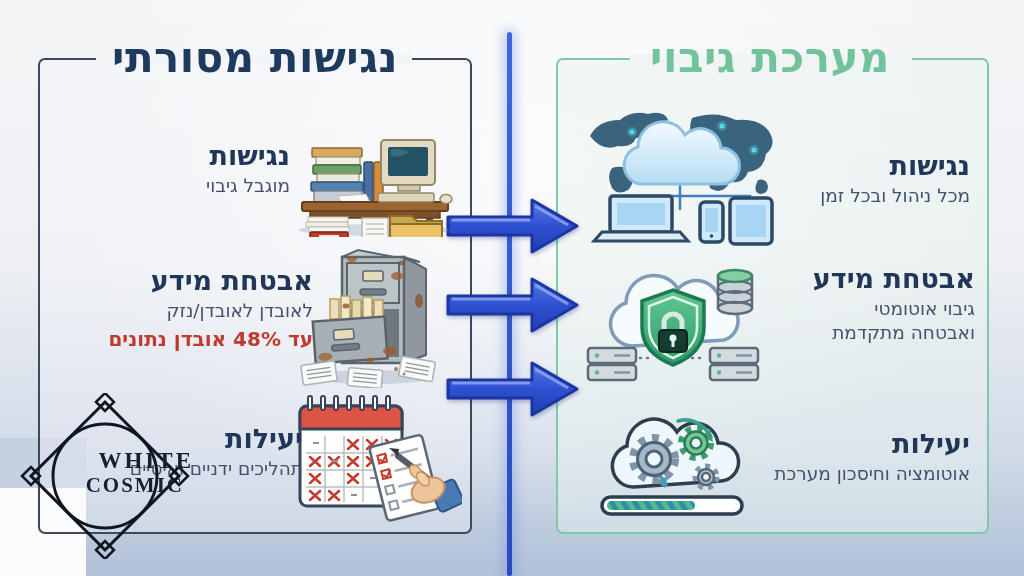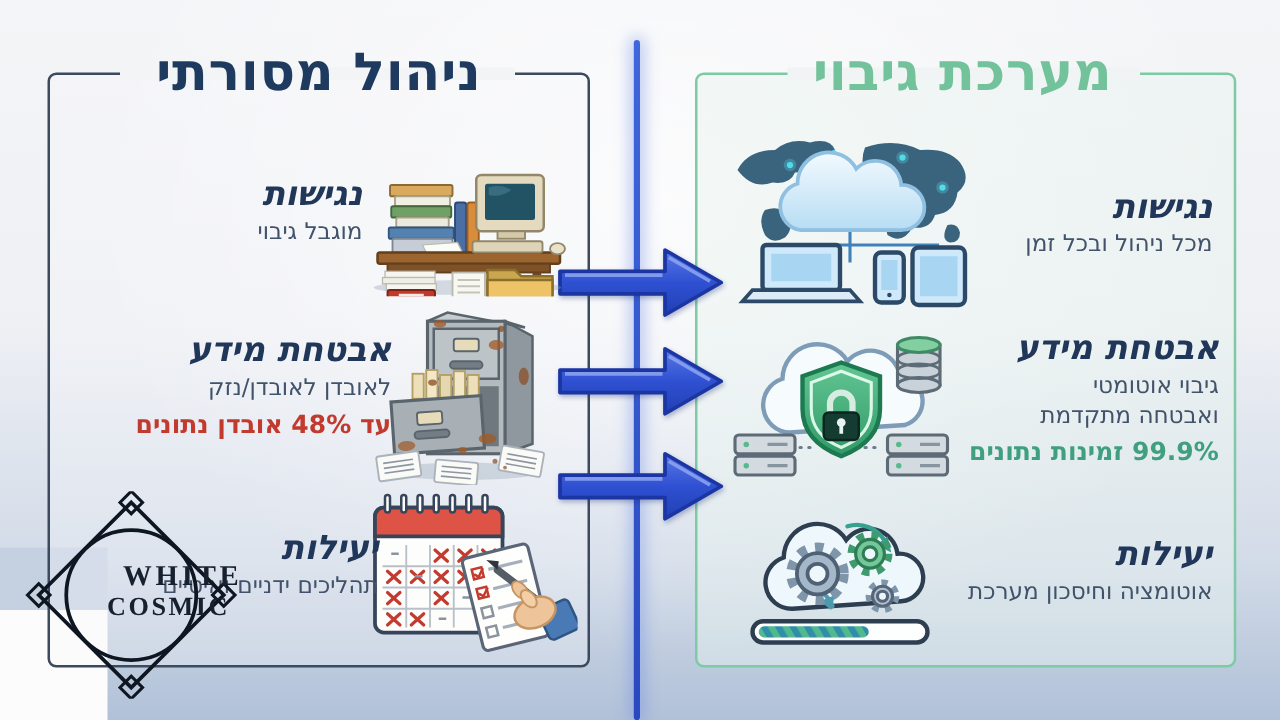--- a/index.html
+++ b/index.html
@@ -20,21 +20,21 @@
   .panel-title{position:absolute;top:33px;font-size:42px;font-weight:bold;text-align:center;letter-spacing:0.5px;direction:rtl;}
   .title-left{left:90px;width:330px;color:#1e3a5f;}
   .title-right{left:615px;width:310px;color:#72c29b;}
   
   .divider{position:absolute;left:507px;top:32px;width:5px;height:544px;border-radius:3px;
     background:linear-gradient(180deg,#3f66dd,#2a49c0);
     box-shadow:0 0 12px 3px rgba(100,130,230,0.45);}
   .arrow{position:absolute;filter:drop-shadow(1px 2px 2px rgba(30,50,120,0.35));}
   
   .tblock{position:absolute;direction:rtl;text-align:right;}
-  .heading{font-size:27px;font-weight:bold;color:#203759;line-height:1.15;font-style:italic;}
+  .heading{font-size:27px;font-weight:bold;color:#203759;line-height:1.15;}
   .sub{font-size:18.5px;color:#41526a;line-height:1.3;margin-top:3px;white-space:pre-line;}
   .hl{font-size:20px;font-weight:bold;margin-top:4px;line-height:1.25;}
   .hl-red{color:#c13a2e;}
   .hl-green{color:#3f9f7f;}
   .illus{position:absolute;}
   
   .watermark{position:absolute;left:20px;top:393px;width:170px;height:166px;}
   .wm-text{position:absolute;left:-4px;top:56px;width:178px;text-align:right;
     font-family:"Liberation Serif",serif;font-weight:bold;color:#17202f;line-height:1.08;}
   .wm-line1{font-size:23px;letter-spacing:3px;}
@@ -69,21 +69,21 @@
   </svg>
 
   <div class="bg-patch" style="left:0;top:438px;width:86px;height:50px;background:#c5d1e1;"></div>
   <div class="bg-patch" style="left:0;top:488px;width:86px;height:88px;background:#fcfcfc;"></div>
 
   <div class="frame frame-left"></div>
   <div class="frame frame-right"></div>
   <div class="border-gap gap-left"></div>
   <div class="border-gap gap-right"></div>
 
-  <div class="panel-title title-left">ניהול מסורתי</div>
+  <div class="panel-title title-left">נגישות מסורתי</div>
   <div class="panel-title title-right">מערכת גיבוי</div>
 
   <div class="divider"></div>
 
   <svg class="arrow" style="left:446px;top:197px" width="135" height="58" viewBox="0 0 135 58">
     <path d="M2,20 H86 V3 L131,29 L86,55 V38 H2 Z" fill="url(#agrad)" stroke="#1b35a3" stroke-width="3" stroke-linejoin="round"></path>
     <path d="M6,23 H84 M89,9 L122,28" stroke="#8ea6ef" stroke-width="3" fill="none" opacity="0.85"></path>
   </svg>
   <svg class="arrow" style="left:446px;top:276px" width="135" height="58" viewBox="0 0 135 58">
     <path d="M2,20 H86 V3 L131,29 L86,55 V38 H2 Z" fill="url(#agrad)" stroke="#1b35a3" stroke-width="3" stroke-linejoin="round"></path>
@@ -298,21 +298,20 @@
       <circle cx="139" cy="105.5" r="2.2"></circle>
         <circle cx="139" cy="122.5" r="2.2"></circle>
     </g>
     <path d="M34,105.5 h16 M34,122.5 h16 M156,105.5 h16 M156,122.5 h16" stroke="#8795a1" stroke-width="2.5"></path>
     <path d="M60,108 h14 M112,108 h14" stroke="#6c7c8a" stroke-width="2.5" stroke-dasharray="1 6" stroke-linecap="round"></path>
   </svg>
   <div class="tblock" style="left:750px;top:263px;width:225px;">
     <div class="heading">אבטחת מידע</div>
     <div class="sub">גיבוי אוטומטי
 ואבטחה מתקדמת</div>
-    <div class="hl hl-green">99.9% זמינות נתונים</div>
   </div>
 
   <svg class="illus" style="left:592px;top:393px" width="160" height="128" viewBox="0 0 160 128">
     <path d="M42,94 a21,21 0 0 1 -7,-41 a27,27 0 0 1 50,-14 a23,23 0 0 1 41,11 a19,19 0 0 1 3,38 z" fill="#eef7fc" stroke="#2e3e51" stroke-width="3.5"></path>
     <path d="M86,28 a26,26 0 0 1 30,12" fill="none" stroke="#37a08e" stroke-width="3.5" stroke-linecap="round"></path>
     <polygon points="118,36 121,49 109,43" fill="#37a08e"></polygon>
     <path d="M74,92 a22,22 0 0 0 -16,-14" fill="none" stroke="#4b9ab0" stroke-width="3.5" stroke-linecap="round"></path>
     <polygon points="73,95 76,83 64,88" fill="#4b9ab0"></polygon>
     <circle cx="62" cy="66" r="20" fill="none" stroke="#7e95aa" stroke-width="10" stroke-dasharray="6.5 6.6"></circle>
     <circle cx="62" cy="66" r="16.5" fill="#a4b8c9" stroke="#4f6175" stroke-width="3"></circle>

